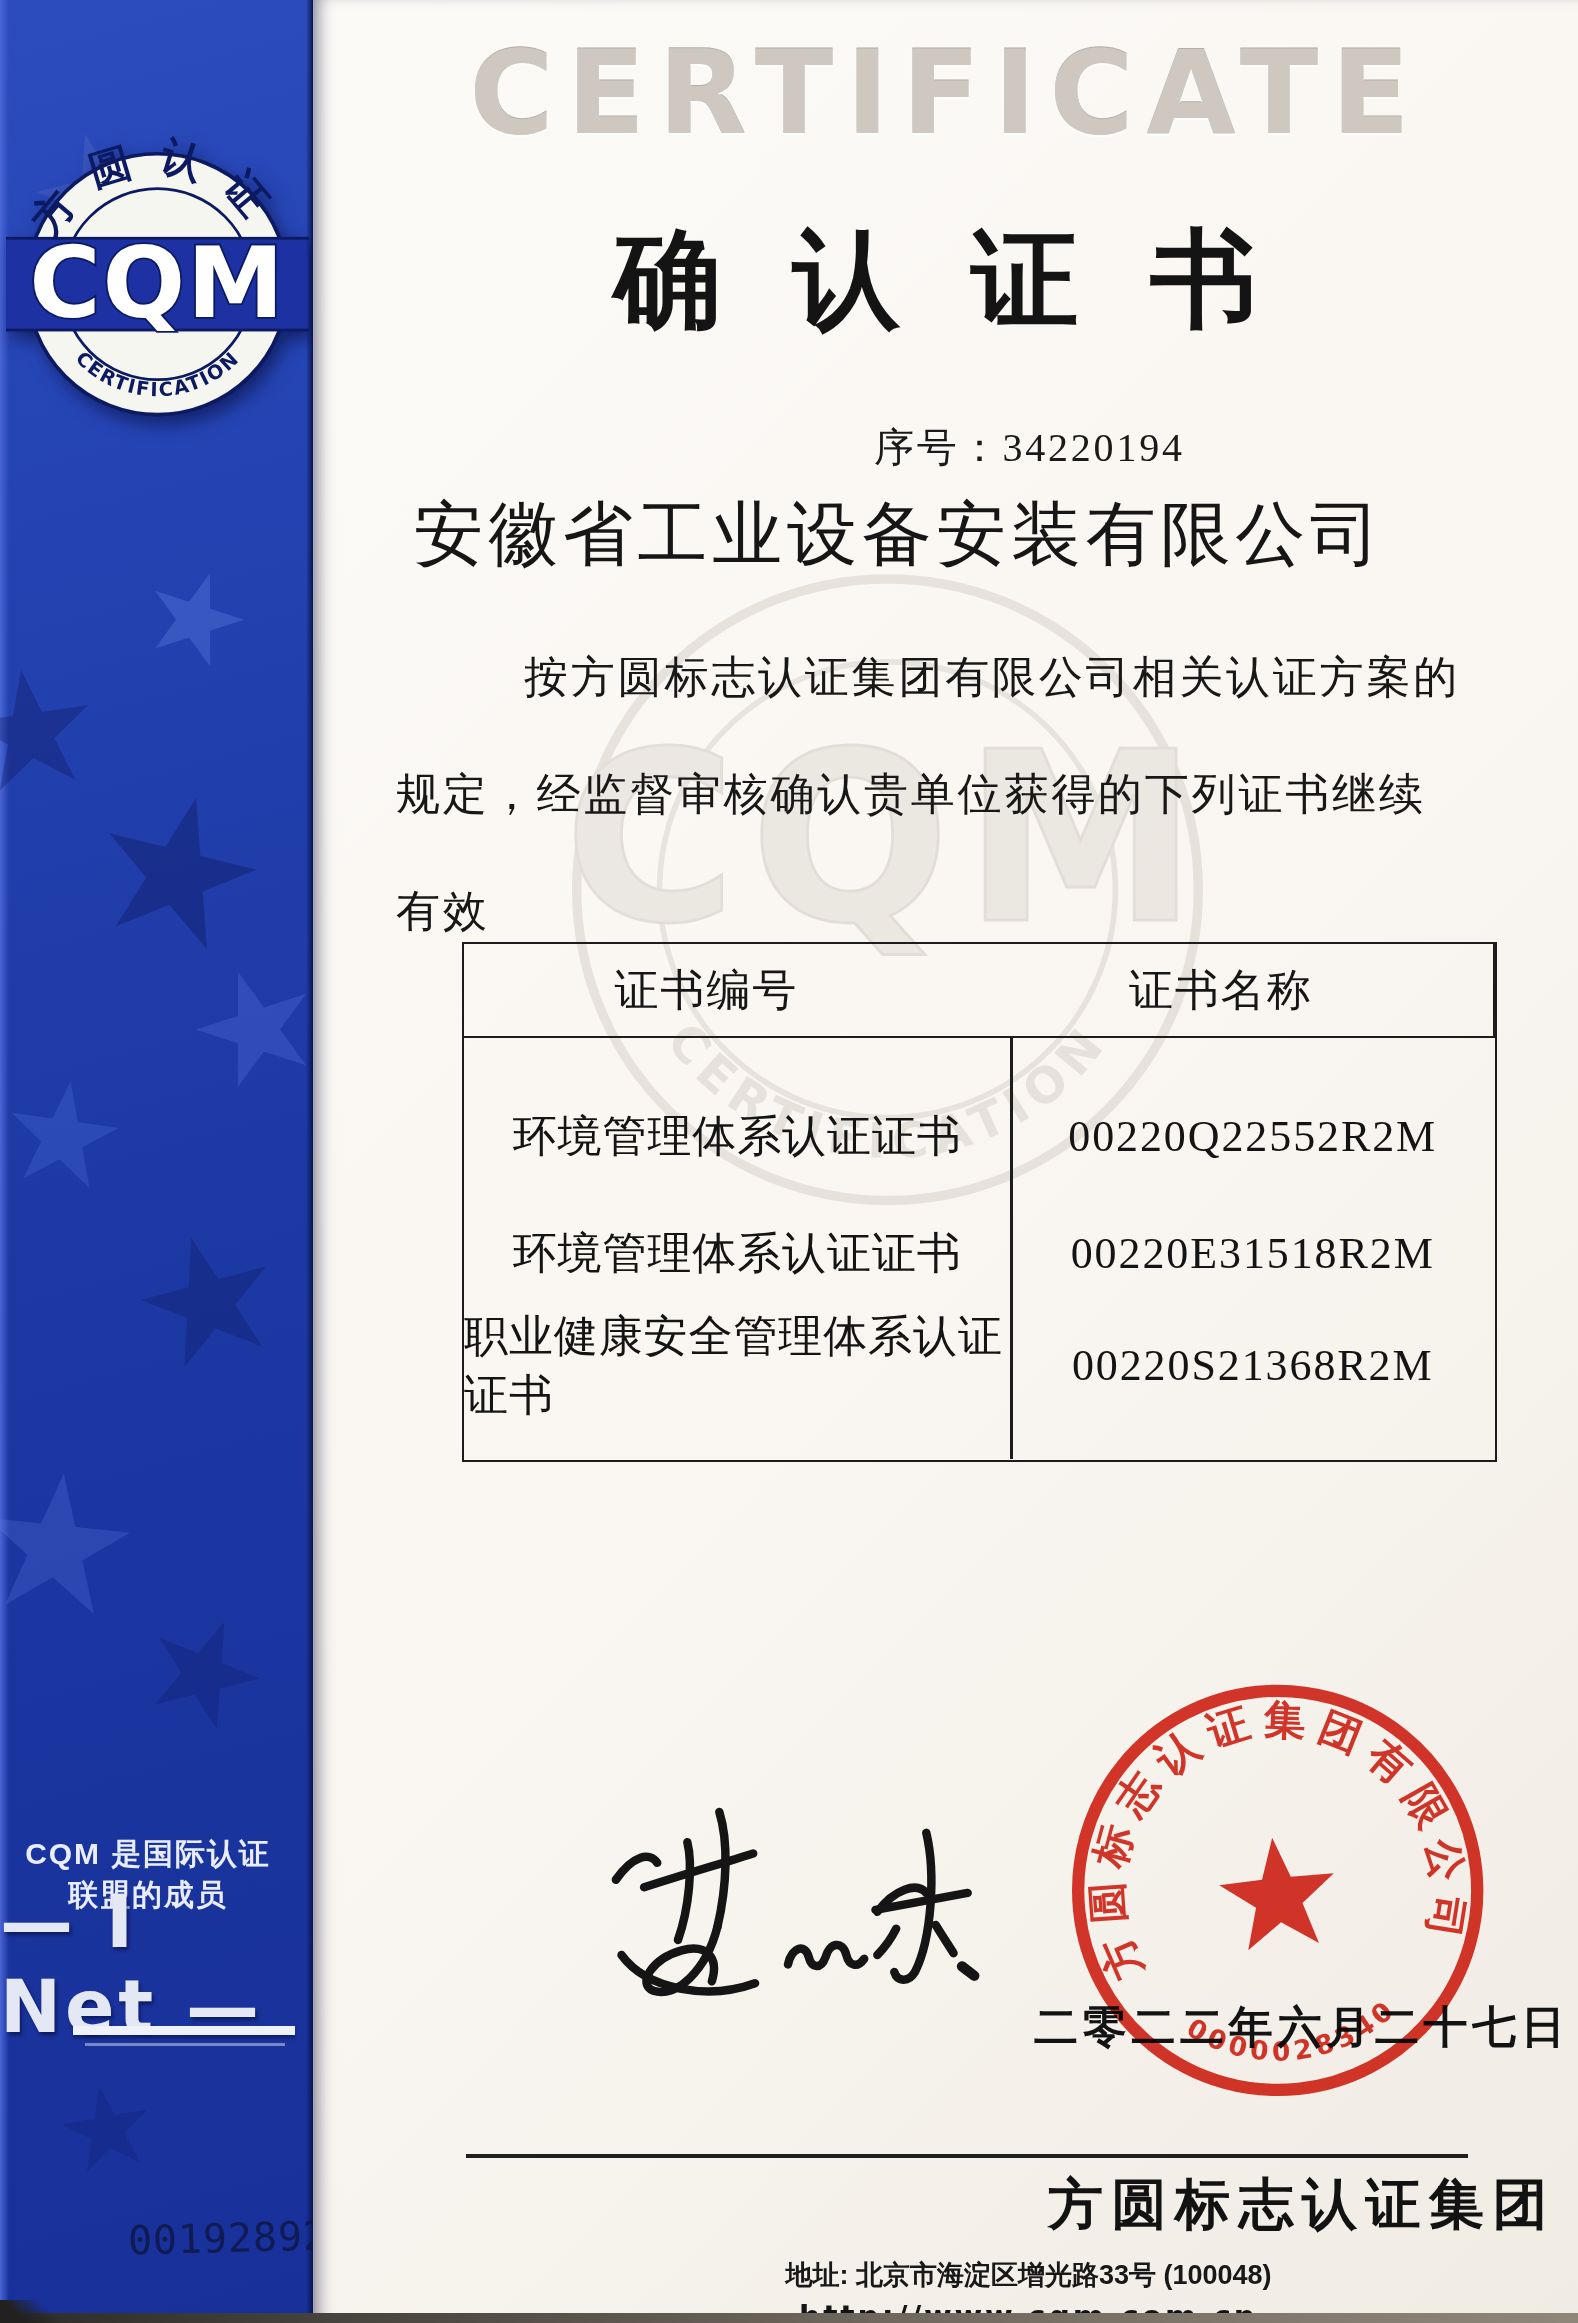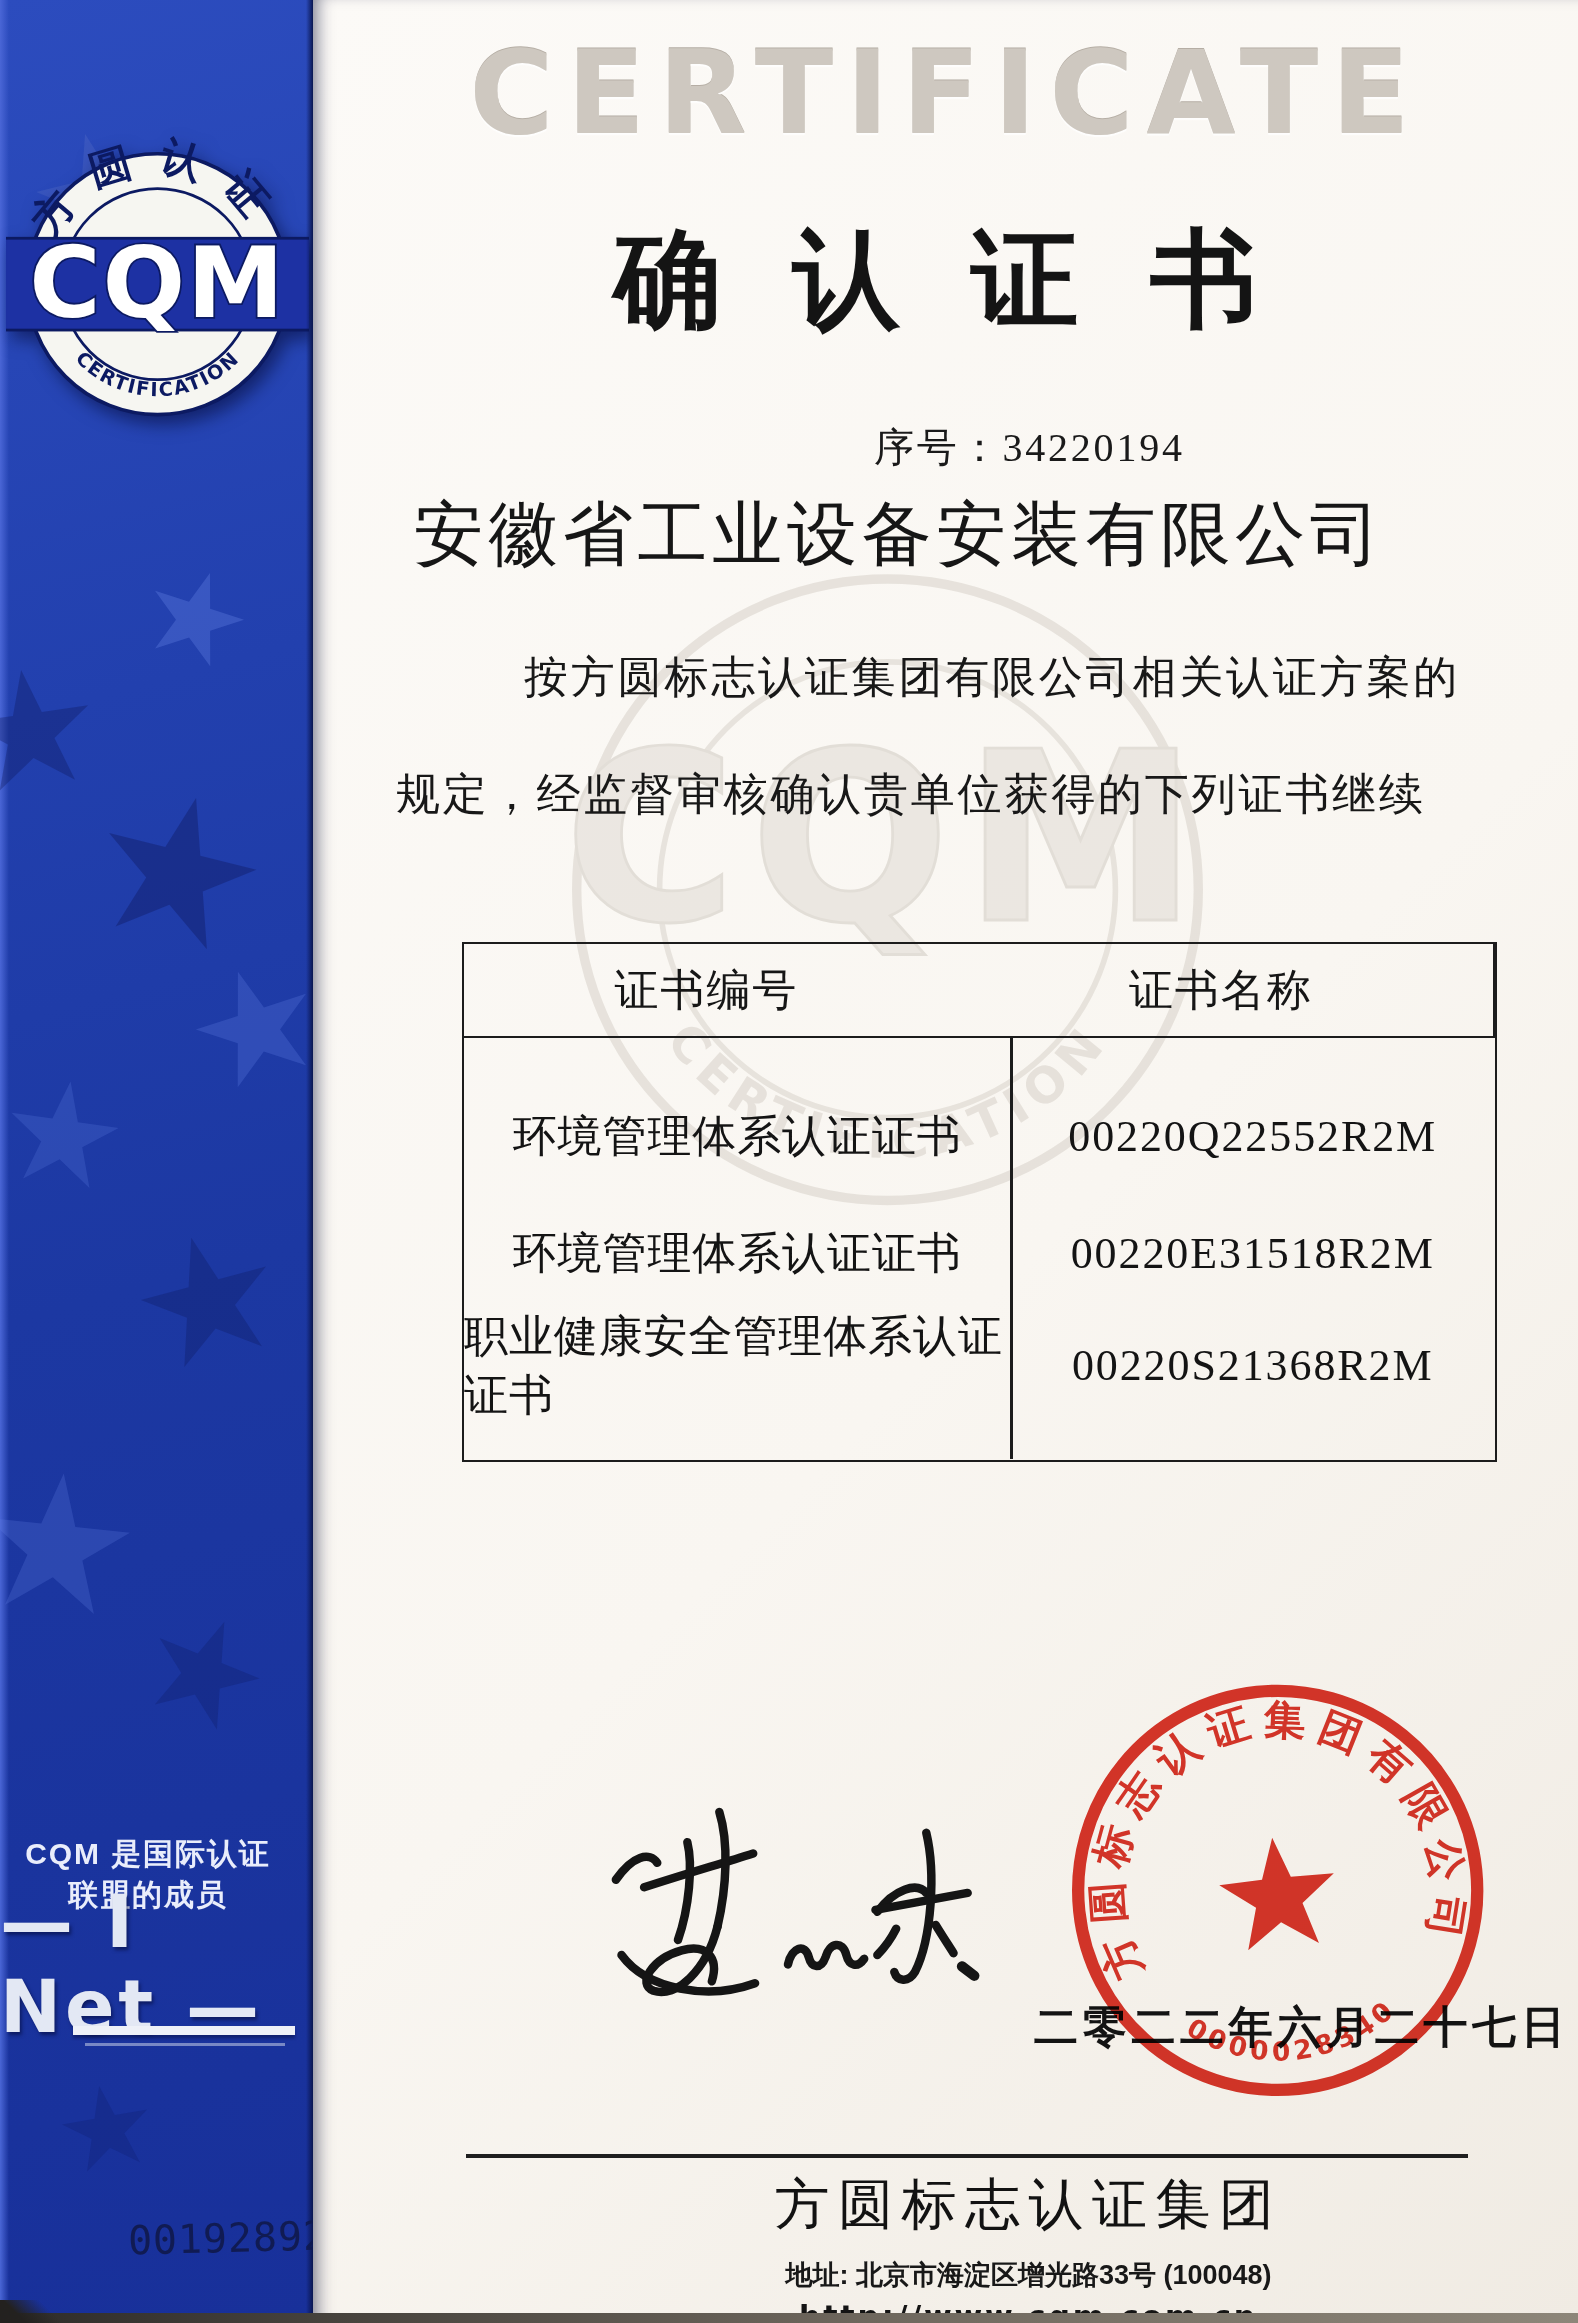--- a/index.html
+++ b/index.html
@@ -88,21 +88,21 @@
   .signature{position:absolute;left:282px;top:1797px;width:386px;height:222px;z-index:3;}
   .stamp{position:absolute;left:747px;top:1671px;width:435px;height:435px;
          transform:rotate(-6deg);mix-blend-mode:multiply;opacity:.93;z-index:4;}
   .date{position:absolute;left:721px;top:1998px;font-size:44px;font-weight:600;
         color:#131313;letter-spacing:4.7px;z-index:3;}
 
   
   .footer-line{position:absolute;left:153px;top:2154px;width:1002px;height:3.8px;
         background:#1f1f1f;z-index:2;}
   .footer{position:absolute;left:188px;top:2168px;width:1055px;text-align:center;z-index:2;}
-  .footer .org{font-size:55px;font-weight:400;color:#121212;letter-spacing:8.5px;}
+  .footer .org{font-size:55px;font-weight:700;color:#121212;letter-spacing:8.5px;text-align:right;}
   .footer .addr{margin-top:15px;font-family:"Liberation Sans","DejaVu Sans",sans-serif;
         font-size:27px;font-weight:700;color:#181818;}
   .footer .web{margin-top:5.6px;font-family:"DejaVu Sans","Liberation Sans",sans-serif;
         font-size:30px;font-weight:700;color:#141414;letter-spacing:2.8px;}
 
   
   .edge-bottom{position:absolute;left:0;right:0;bottom:0;height:11.3px;
         background:linear-gradient(to right,#2e2c29,#6e675d 55%,#8d8679);z-index:6;}
   .edge-corner{position:absolute;left:0;bottom:0;width:66px;height:24.5px;
         background:linear-gradient(45deg,#23211f 30%,rgba(35,33,31,0) 70%);z-index:7;}
@@ -162,20 +162,21 @@
 
     <div class="cert-title">确 认 证 书</div>
 
     <div class="serial-line"><span>序号：</span><span>34220194</span></div>
 
     <div class="company">安徽省工业设备安装有限公司</div>
 
     <div class="para">
       <div class="line indent">按方圆标志认证集团有限公司相关认证方案的</div>
       <div class="line">规定，经监督审核确认贵单位获得的下列证书继续</div>
+      <div class="line">有效</div>
     </div>
 
     <div class="cert-table">
       <div class="thead">
         <div class="th c2">证书编号</div>
         <div class="th c1">证书名称</div>
       </div>
       <div class="tbody">
         <div class="vline"></div>
         <div class="row r1">

